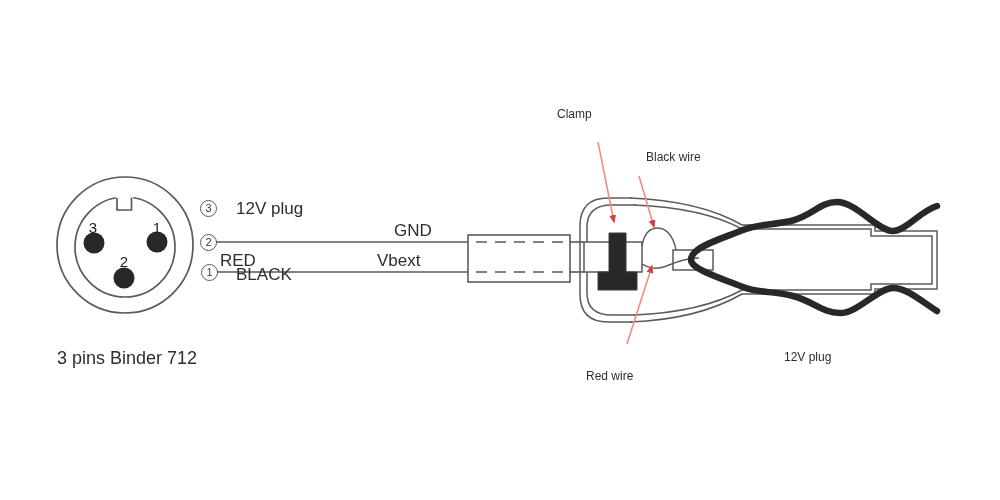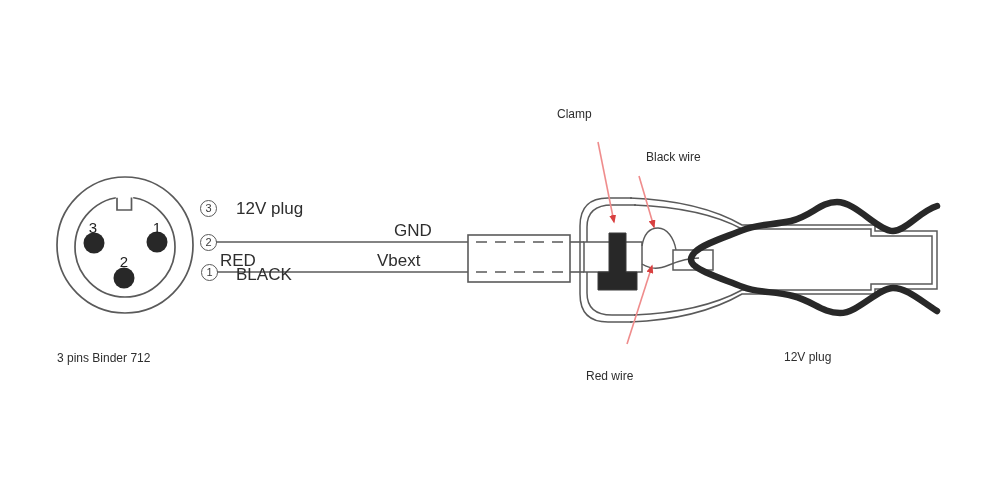--- a/index.html
+++ b/index.html
@@ -9,21 +9,21 @@
   }
   .canvas svg{position:absolute;left:0;top:0;}
   .lbl{position:absolute;white-space:nowrap;font-size:12px;color:#2e2e2e;}
   .rowlbl{position:absolute;white-space:nowrap;font-size:17px;color:#2e2e2e;}
   .pinnum{position:absolute;font-size:15px;color:#222;width:14px;text-align:center;}
   .circnum{
     position:absolute;width:17px;height:17px;box-sizing:border-box;
     border:1.5px solid #5a5a5a;border-radius:50%;
     font-size:11px;line-height:14px;text-align:center;color:#3a3a3a;
   }
-  .caption{position:absolute;left:57px;top:348px;font-size:12px;line-height:21px;color:#2e2e2e;}
+  .caption{position:absolute;left:57px;top:348px;font-size:18px;line-height:21px;color:#2e2e2e;}
 </style>
 </head>
 <body>
 
 <div class="canvas">
 
   <svg width="1000" height="500" viewBox="0 0 1000 500">
     <defs>
       <marker id="arrowhead" markerWidth="9" markerHeight="7" refX="7" refY="3.5" orient="auto" markerUnits="userSpaceOnUse">
         <path d="M0,0 L8.5,3.5 L0,7 Z" fill="#d84040"></path>

